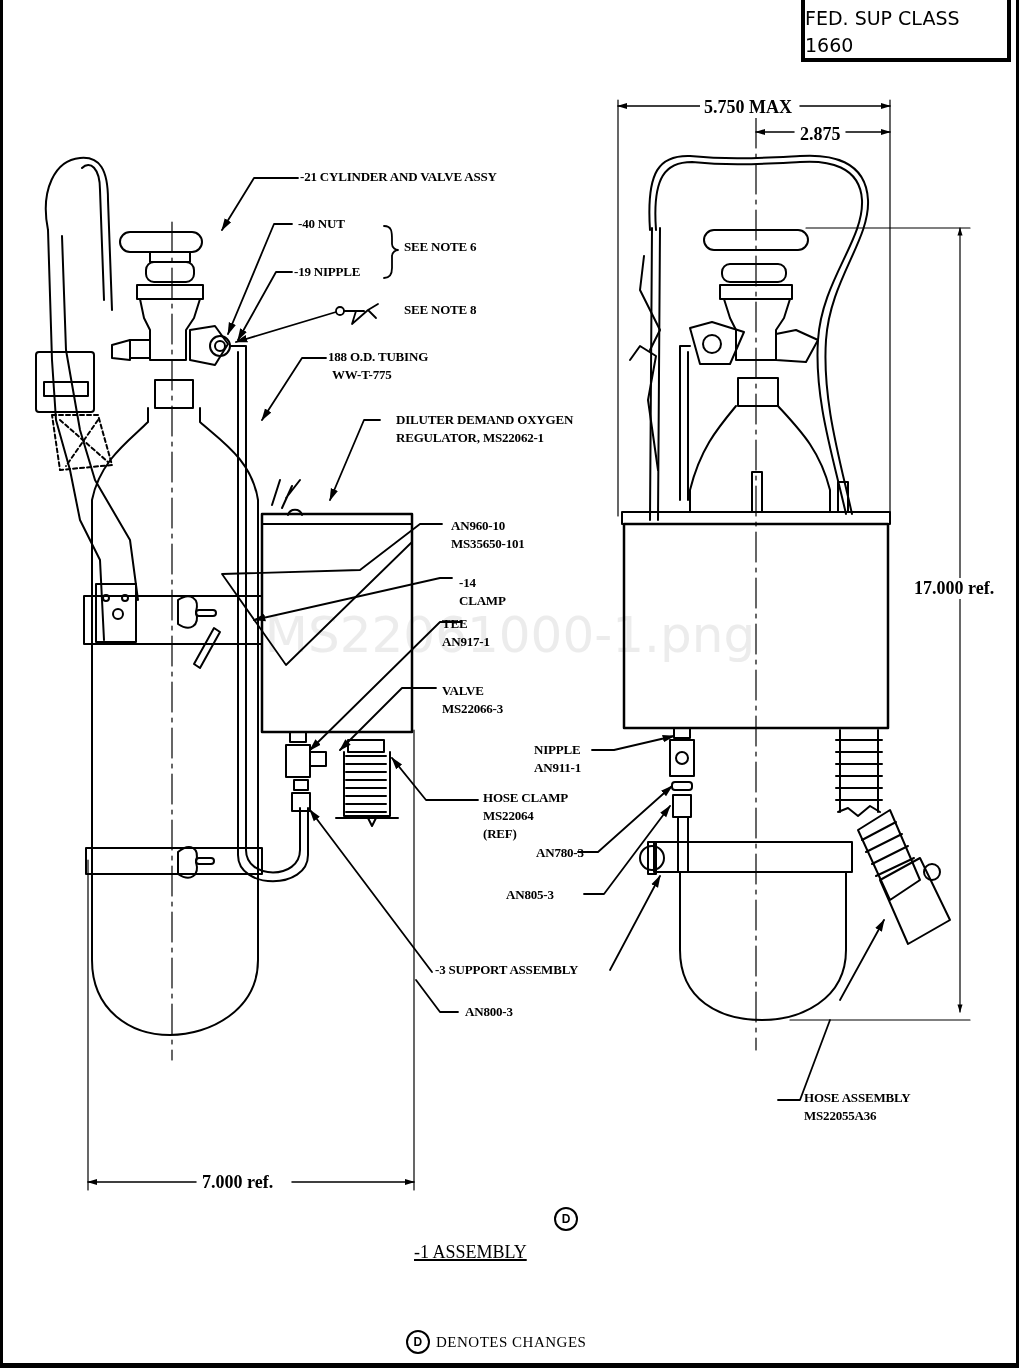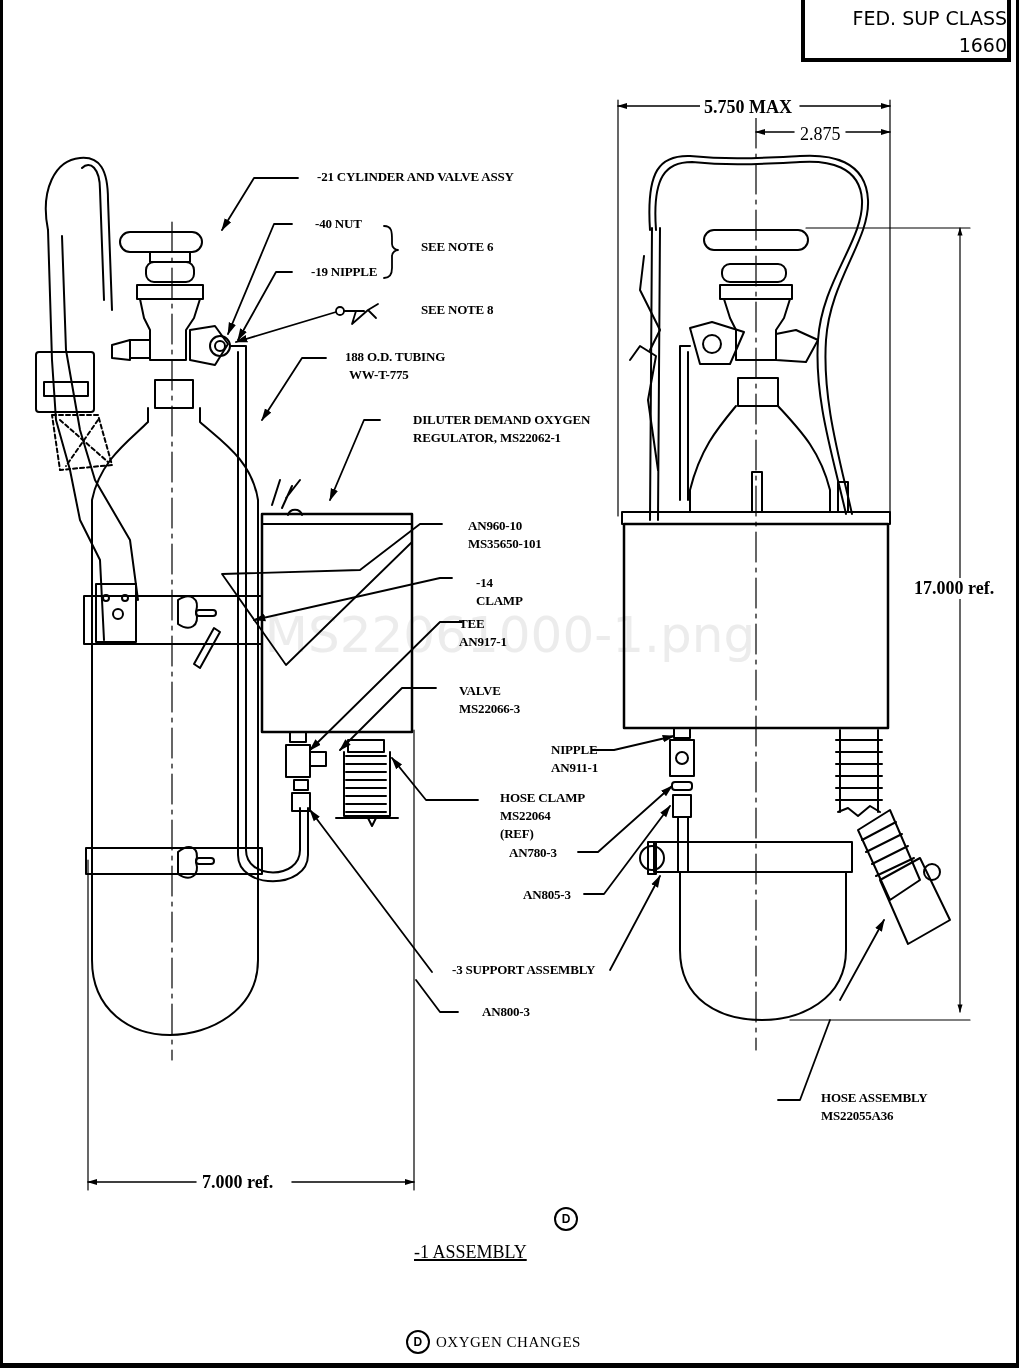--- a/index.html
+++ b/index.html
@@ -3,25 +3,25 @@
 <meta charset="utf-8">
 <style>
   html, body { margin: 0; padding: 0; background: #ffffff; }
   body { width: 1019px; height: 1371px; position: relative; overflow: hidden;
          font-family: "Liberation Serif", "DejaVu Serif", serif; color: #000; }
   .frame { position: absolute; left: 0; top: 0; width: 1013px; height: 1363px;
            border-left: 3px solid #000; border-right: 3px solid #000; border-bottom: 5px solid #000; }
   .class-box { position: absolute; left: 801px; top: 0; width: 210px; height: 62px;
                border: 4px solid #000; border-top: none; background: #fff; box-sizing: border-box;
                font-family: "DejaVu Sans", "Liberation Sans", sans-serif; font-size: 19px;
-               text-align: right; line-height: 27px; padding-top: 5px; }
+               text-align: left; line-height: 27px; padding-top: 5px; }
   .class-box span { display: block; }
   svg.drawing { position: absolute; left: 0; top: 0; }
   .lbl { position: absolute; font-family: "Liberation Serif", "DejaVu Serif", serif;
-         font-weight: bold; font-size: 13px; line-height: 18px; white-space: nowrap; letter-spacing: -0.2px; margin-left: 17px; }
+         font-weight: bold; font-size: 13px; line-height: 18px; white-space: nowrap; letter-spacing: -0.2px; }
   .lbl span { display: block; }
   .dim { position: absolute; font-family: "Liberation Serif", serif; font-weight: bold; font-size: 18px;
          background: #fff; padding: 0 4px; white-space: nowrap; }
   .title { position: absolute; left: 414px; top: 1206px; font-family: "Liberation Serif", serif;
            font-size: 18px; text-decoration: underline; text-decoration-thickness: 2px; margin-top: 36px; }
   .dmark { position: absolute; width: 24px; height: 24px; border: 2px solid #000; border-radius: 50%;
            box-sizing: border-box; font-family: "Liberation Sans", sans-serif; font-weight: bold;
            font-size: 12px; line-height: 20px; text-align: center; }
   .legend { position: absolute; left: 406px; top: 1330px; font-family: "Liberation Serif", serif;
             font-size: 15px; letter-spacing: 0.5px; display: flex; align-items: center; gap: 6px; }
@@ -261,41 +261,41 @@
 </div>
 <div class="lbl" style="left:534px;top:741px">
   <span>NIPPLE</span>
   <span>AN911-1</span>
 </div>
 <div class="lbl" style="left:483px;top:789px">
   <span>HOSE CLAMP</span>
   <span>MS22064</span>
   <span>(REF)</span>
 </div>
-<div class="lbl" style="left:492px;top:844px">
+<div class="lbl" style="left:536px;top:844px">
   <span>AN780-3</span>
 </div>
 <div class="lbl" style="left:506px;top:886px">
   <span>AN805-3</span>
 </div>
 <div class="lbl" style="left:435px;top:961px">
   <span>-3 SUPPORT ASSEMBLY</span>
 </div>
 <div class="lbl" style="left:465px;top:1003px">
   <span>AN800-3</span>
 </div>
 <div class="lbl" style="left:804px;top:1089px">
   <span>HOSE ASSEMBLY</span>
   <span>MS22055A36</span>
 </div>
 
 <div class="dim" style="left:700px;top:97px">5.750 MAX</div>
-<div class="dim" style="left:796px;top:124px;font-weight:normal">2.875</div>
+<div class="dim" style="left:796px;top:124px;font-weight:bold">2.875</div>
 <div class="dim" style="left:910px;top:578px">17.000 ref.</div>
 <div class="dim" style="left:198px;top:1172px">7.000 ref.</div>
 
 <div class="title">-1 ASSEMBLY</div>
 <div class="dmark" style="left:554px;top:1207px">D</div>
 
 <div class="legend">
   <span class="dmark" style="position:static">D</span>
-  <span>OXYGEN CHANGES</span>
+  <span>DENOTES CHANGES</span>
 </div>
 
 </body></html>

